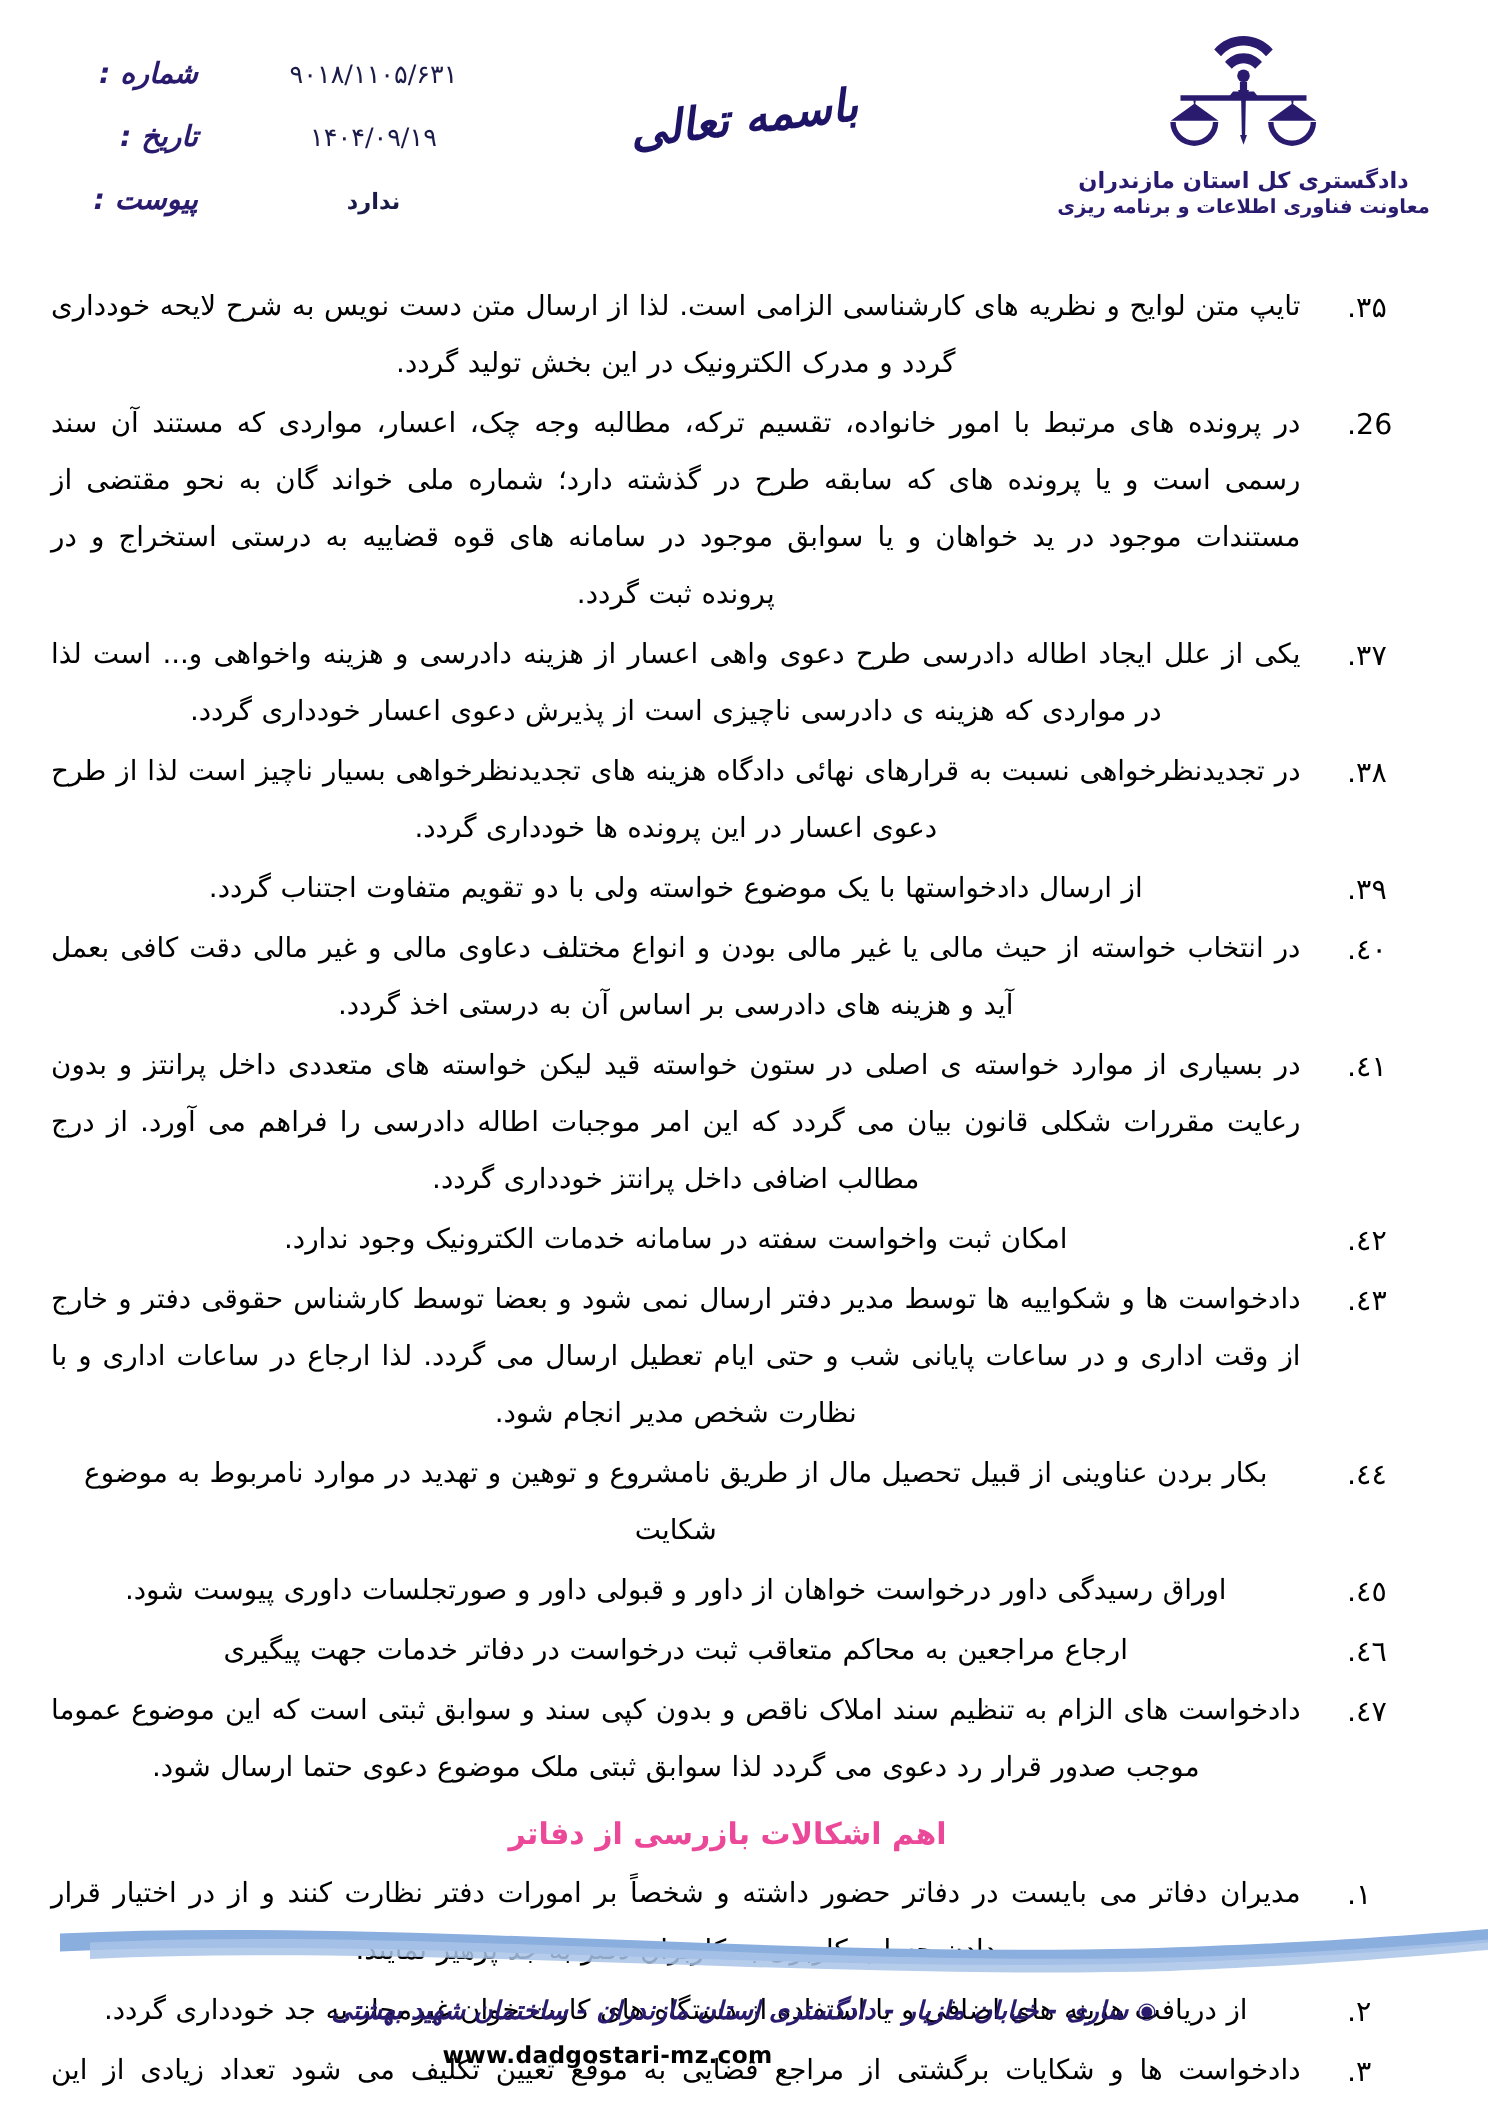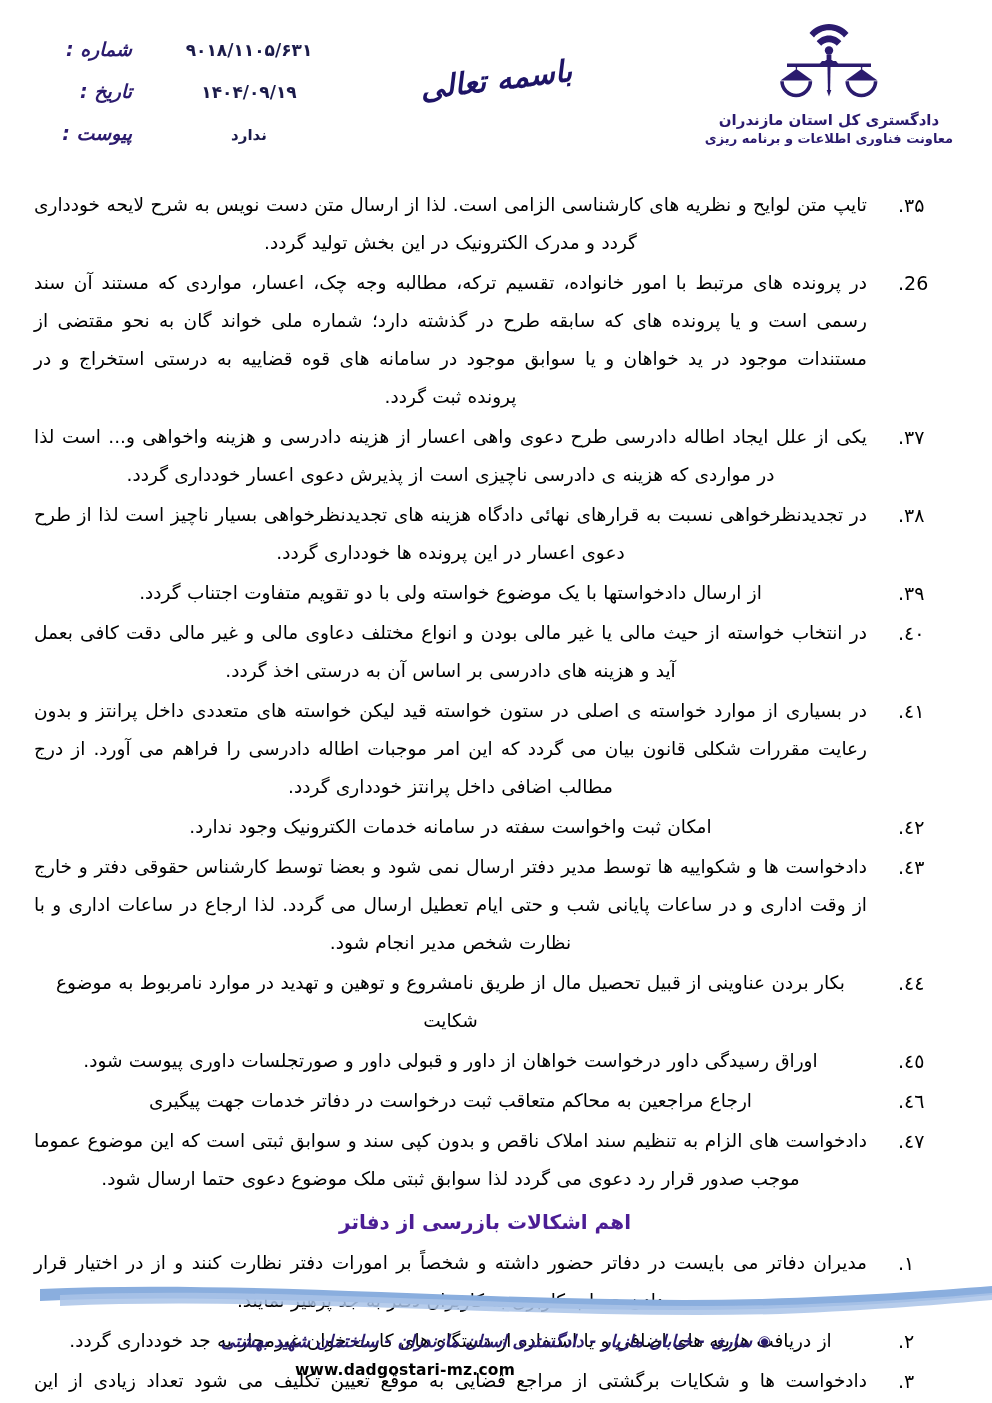--- a/index.html
+++ b/index.html
@@ -102,21 +102,21 @@
     font-weight: 700;
     color: #2b1b6e;
     font-style: italic;
     flex: 0 0 auto;
   }
   .meta-value {
     flex: 1 1 auto;
     text-align: center;
     font-size: 17px;
     color: #1b1b4a;
-    font-weight: 700;
+    font-weight: 400;
     letter-spacing: 0.5px;
     direction: ltr;
     unicode-bidi: plaintext;
   }
   .meta-value.small {
     font-size: 15px;
     font-weight: 700;
     direction: rtl;
   }
 
@@ -174,21 +174,21 @@
     text-align: justify;
     text-align-last: center;
   }
 
   .section-heading {
     text-align: center;
     font-size: 20px;
     font-weight: 700;
     line-height: 40px;
     margin: 4px 0 2px 0;
-    color: #4c1d95;
+    color: #ec4899;
   }
 
   
   #footer {
     position: absolute;
     left: 0;
     bottom: 0;
     width: 992px;
     height: 120px;
   }

